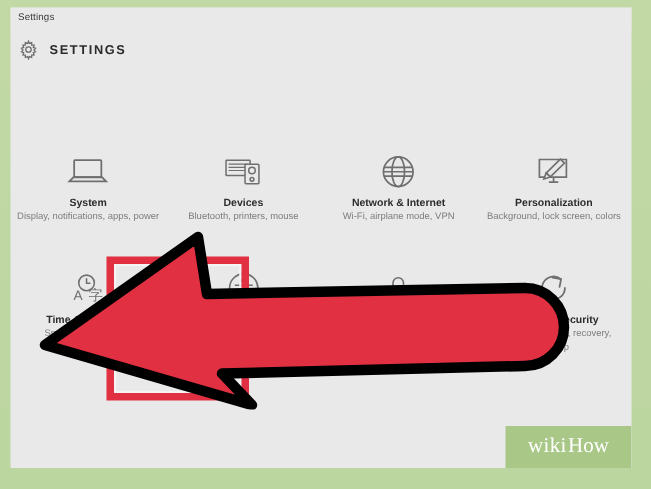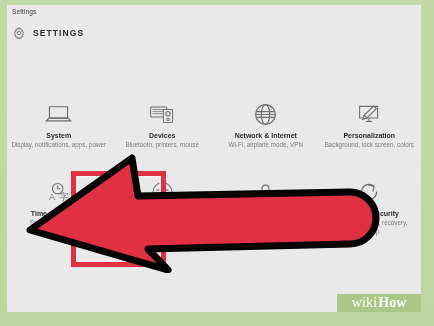--- a/index.html
+++ b/index.html
@@ -153,38 +153,38 @@
     height: 125px;
     pointer-events: none;
   }
 
   
   .watermark {
     position: absolute;
     right: 0;
     bottom: 0;
     width: 84px;
-    height: 18px;
+    height: 28px;
     background: #a9c888;
     display: flex;
     align-items: center;
     justify-content: center;
     overflow: hidden;
   }
   .wm-wiki {
     font-family: "Liberation Serif", serif;
     font-size: 14px;
     color: #ffffff;
     letter-spacing: 0.2px;
   }
   .wm-how {
     font-family: "Liberation Serif", serif;
     font-size: 14px;
     color: #ffffff;
-    font-weight: bold;
+    font-weight: normal;
     margin-left: 1px;
   }
 </style>
 </head>
 <body>
 
 <div id="screenshot">
   <div class="green-frame"></div>
 
   <div class="window">

